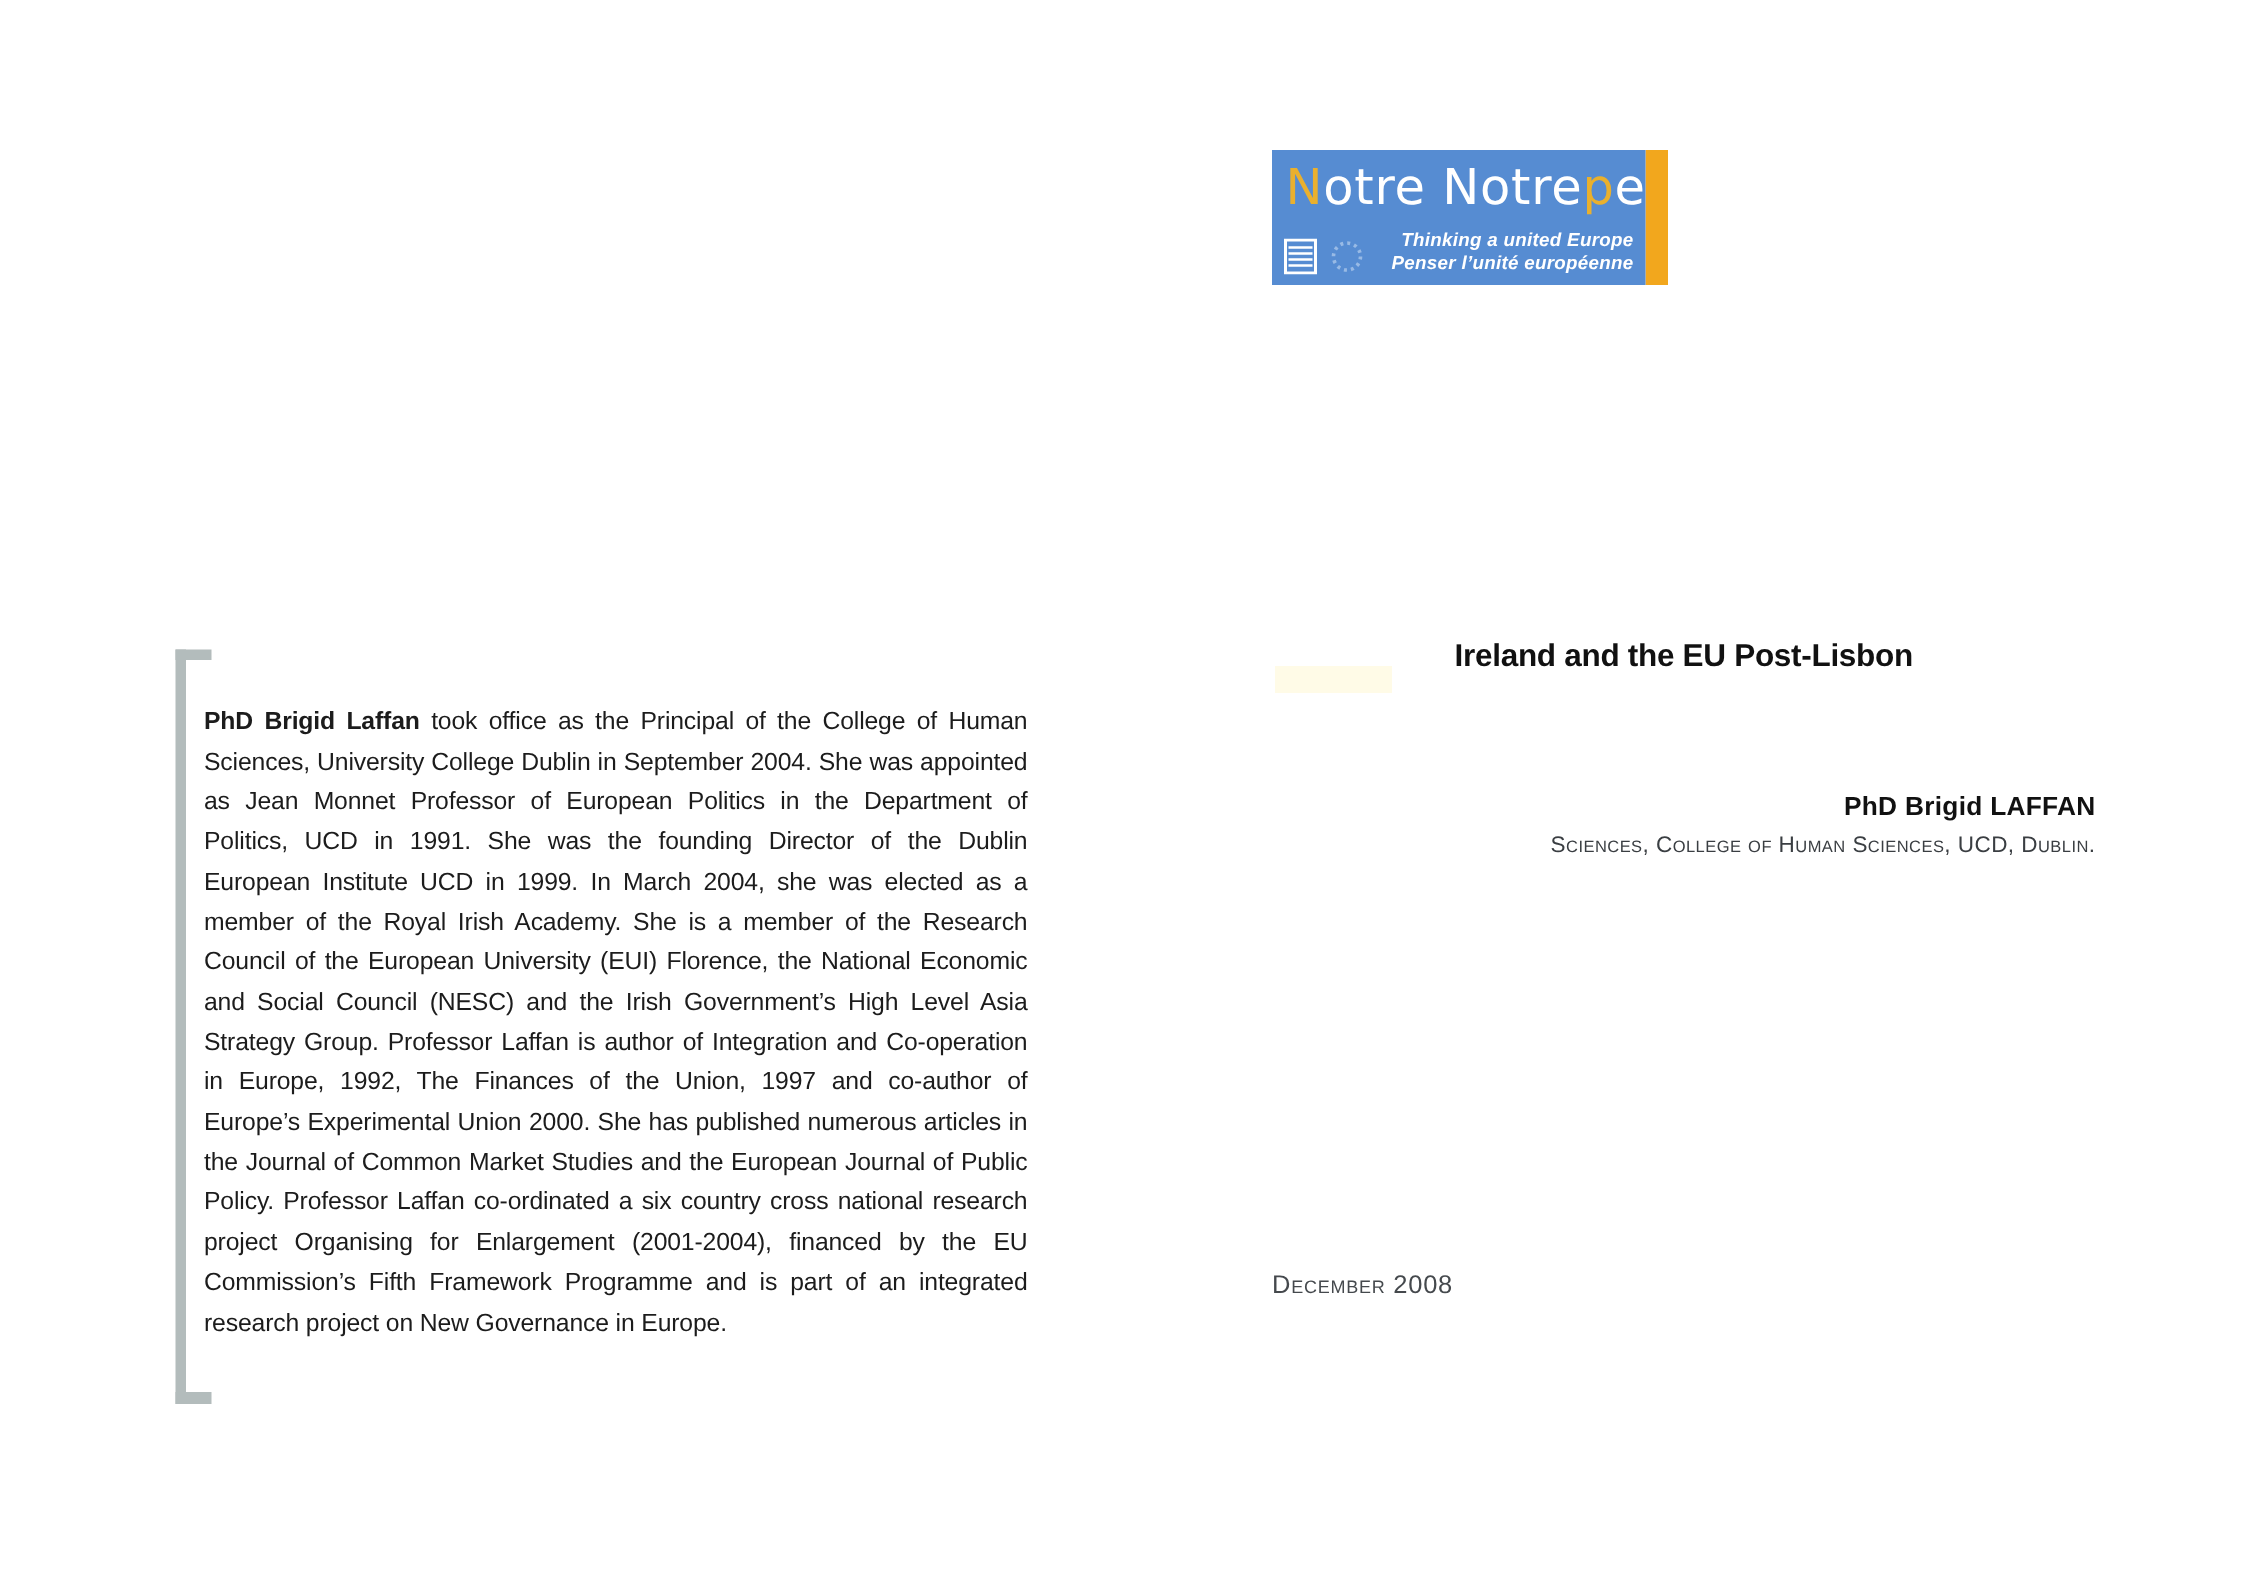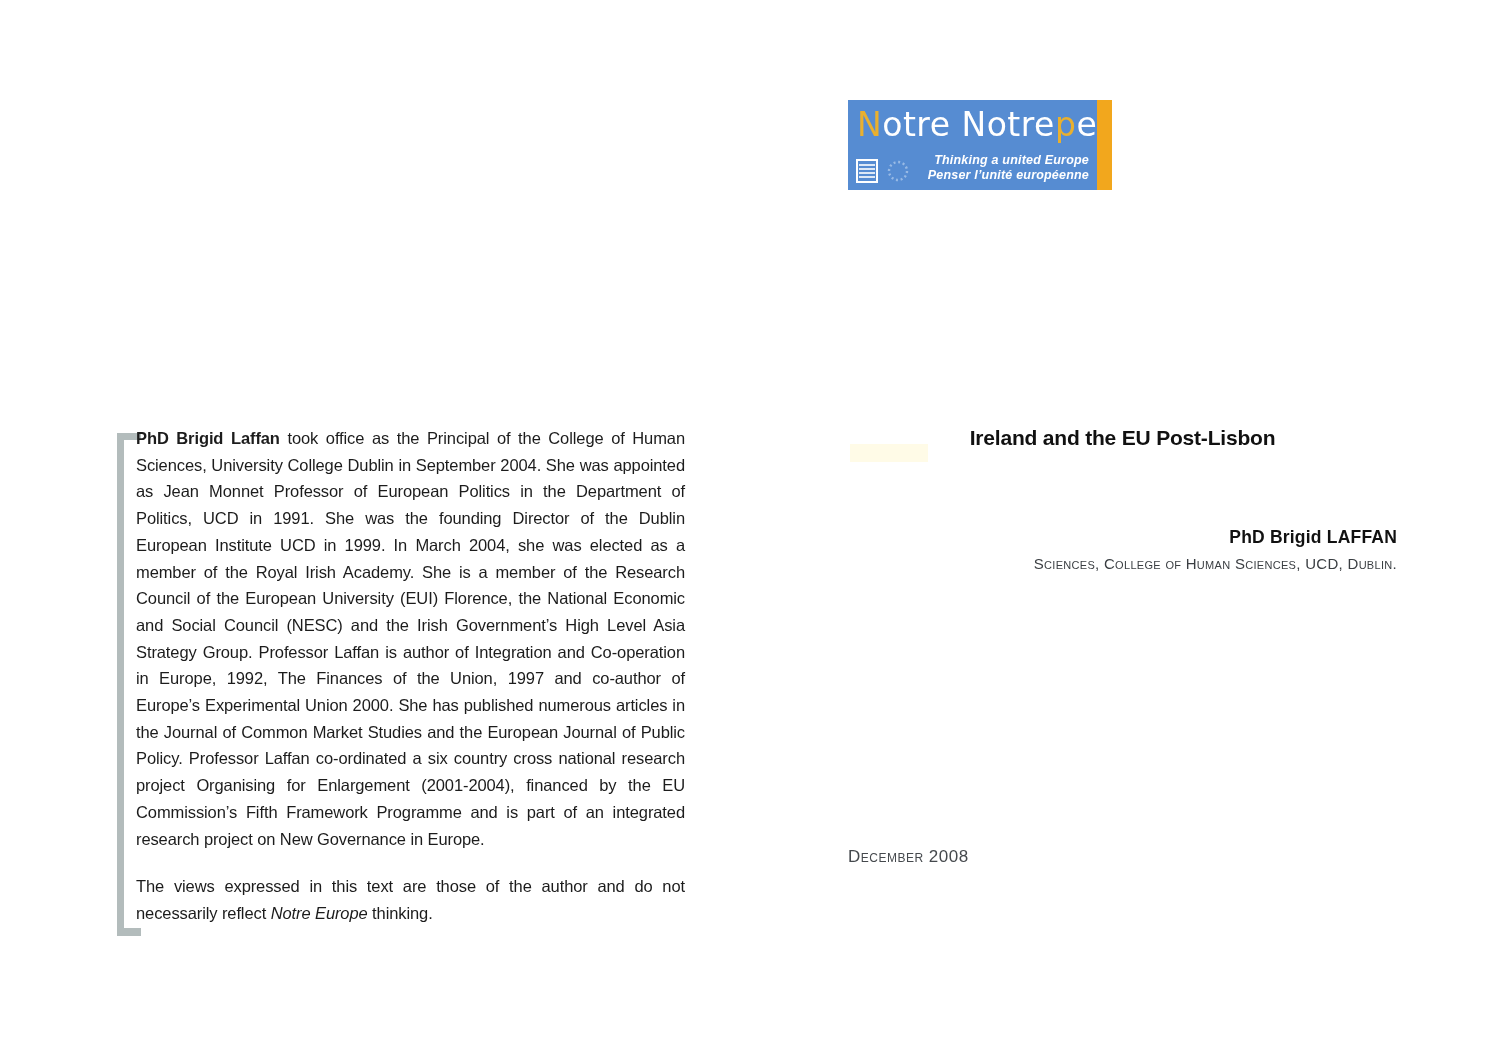--- a/index.html
+++ b/index.html
@@ -17,21 +17,21 @@
   .canvas{position:relative;width:1497px;height:1058px;background:#ffffff;}
 
   
   .bracket-v{position:absolute;left:117px;top:433px;width:7px;height:503px;
     background:var(--bracket-gray);}
   .bracket-top{position:absolute;left:117px;top:433px;width:24px;height:7px;
     background:var(--bracket-gray);}
   .bracket-bottom{position:absolute;left:117px;top:928px;width:24px;height:8px;
     background:var(--bracket-gray);}
 
-  .bio-block{position:absolute;left:136px;top:425px;width:549px;
+  .bio-block{position:absolute;left:136px;top:468px;width:549px;
     color:var(--body-text);font-size:16.5px;line-height:26.7px;
     text-align:justify;letter-spacing:-0.1px;}
   .bio-lead{font-weight:bold;}
   .disclaimer{margin-top:21px;}
   .disclaimer .it{font-style:italic;}
 
   
   .logo-box{position:absolute;left:848px;top:100px;width:264px;height:90px;
     display:flex;}
   .logo-blue{position:relative;width:249px;height:90px;background:var(--logo-bg);}
@@ -66,21 +66,20 @@
 <body>
 
 <div class="canvas">
 
   <div class="bracket-top"></div>
   <div class="bracket-v"></div>
   <div class="bracket-bottom"></div>
 
   <div class="bio-block">
     <p><span class="bio-lead">PhD Brigid Laffan</span><span> took office as the Principal of the College of Human Sciences, University College Dublin in September 2004. She was appointed as Jean Monnet Professor of European Politics in the Department of Politics, UCD in 1991. She was the founding Director of the Dublin European Institute UCD in 1999. In March 2004, she was elected as a member of the Royal Irish Academy. She is a member of the Research Council of the European University (EUI) Florence, the National Economic and Social Council (NESC) and the Irish Government’s High Level Asia Strategy Group. Professor Laffan is author of Integration and Co-operation in Europe, 1992, The Finances of the Union, 1997 and co-author of Europe’s Experimental Union 2000. She has published numerous articles in the Journal of Common Market Studies and the European Journal of Public Policy. Professor Laffan co-ordinated a six country cross national research project Organising for Enlargement (2001-2004), financed by the EU Commission’s Fifth Framework Programme and is part of an integrated research project on New Governance in Europe.</span></p>
-    <p class="disclaimer"><span>The views expressed in this text are those of the author and do not necessarily reflect </span><span class="it">Notre Europe</span><span> thinking.</span></p>
   </div>
 
   <div class="logo-box">
     <div class="logo-blue">
       <div class="brand"><span class="accent">N</span><span>otre Notre</span><span class="accent">p</span><span>e</span></div>
       <div class="logo-bottom">
         <svg class="doc-icon" viewBox="0 0 22 24" aria-hidden="true">
           <rect x="1" y="1" width="20" height="22" fill="none" stroke="#ffffff" stroke-width="2"></rect>
           <line x1="3" y1="6" x2="19" y2="6" stroke="#ffffff" stroke-width="1.6"></line>
           <line x1="3" y1="10" x2="19" y2="10" stroke="#ffffff" stroke-width="1.6"></line>

